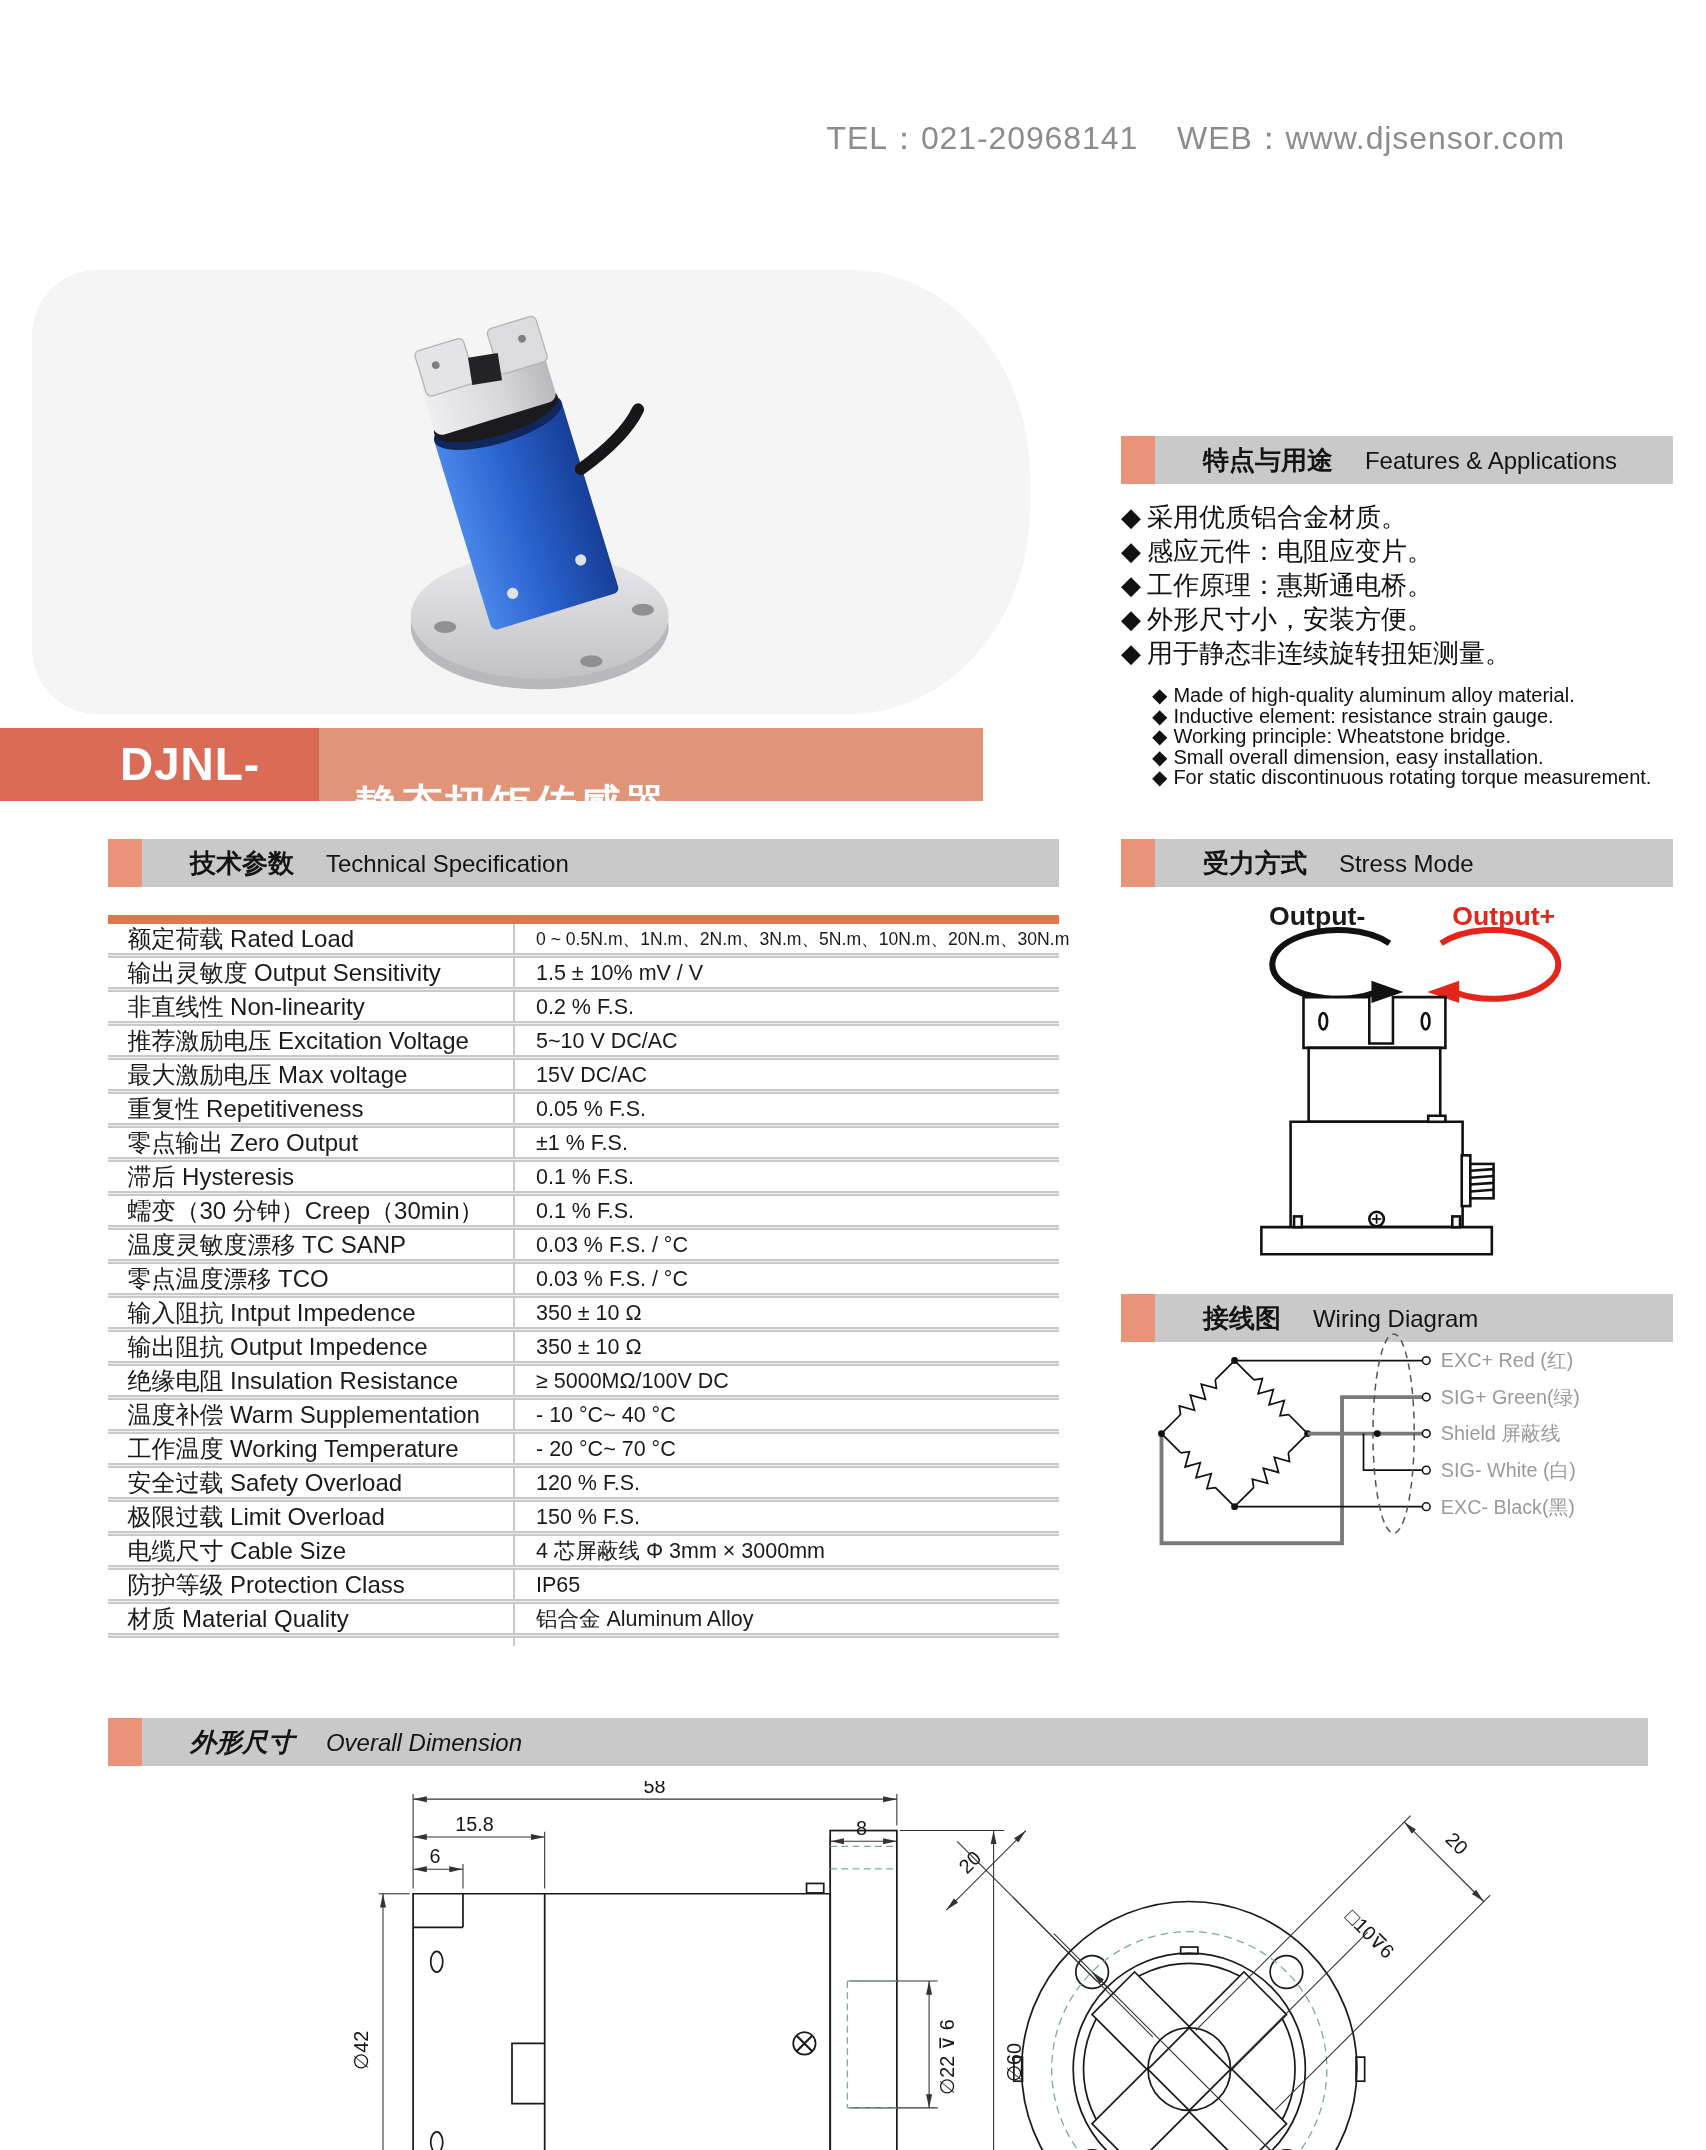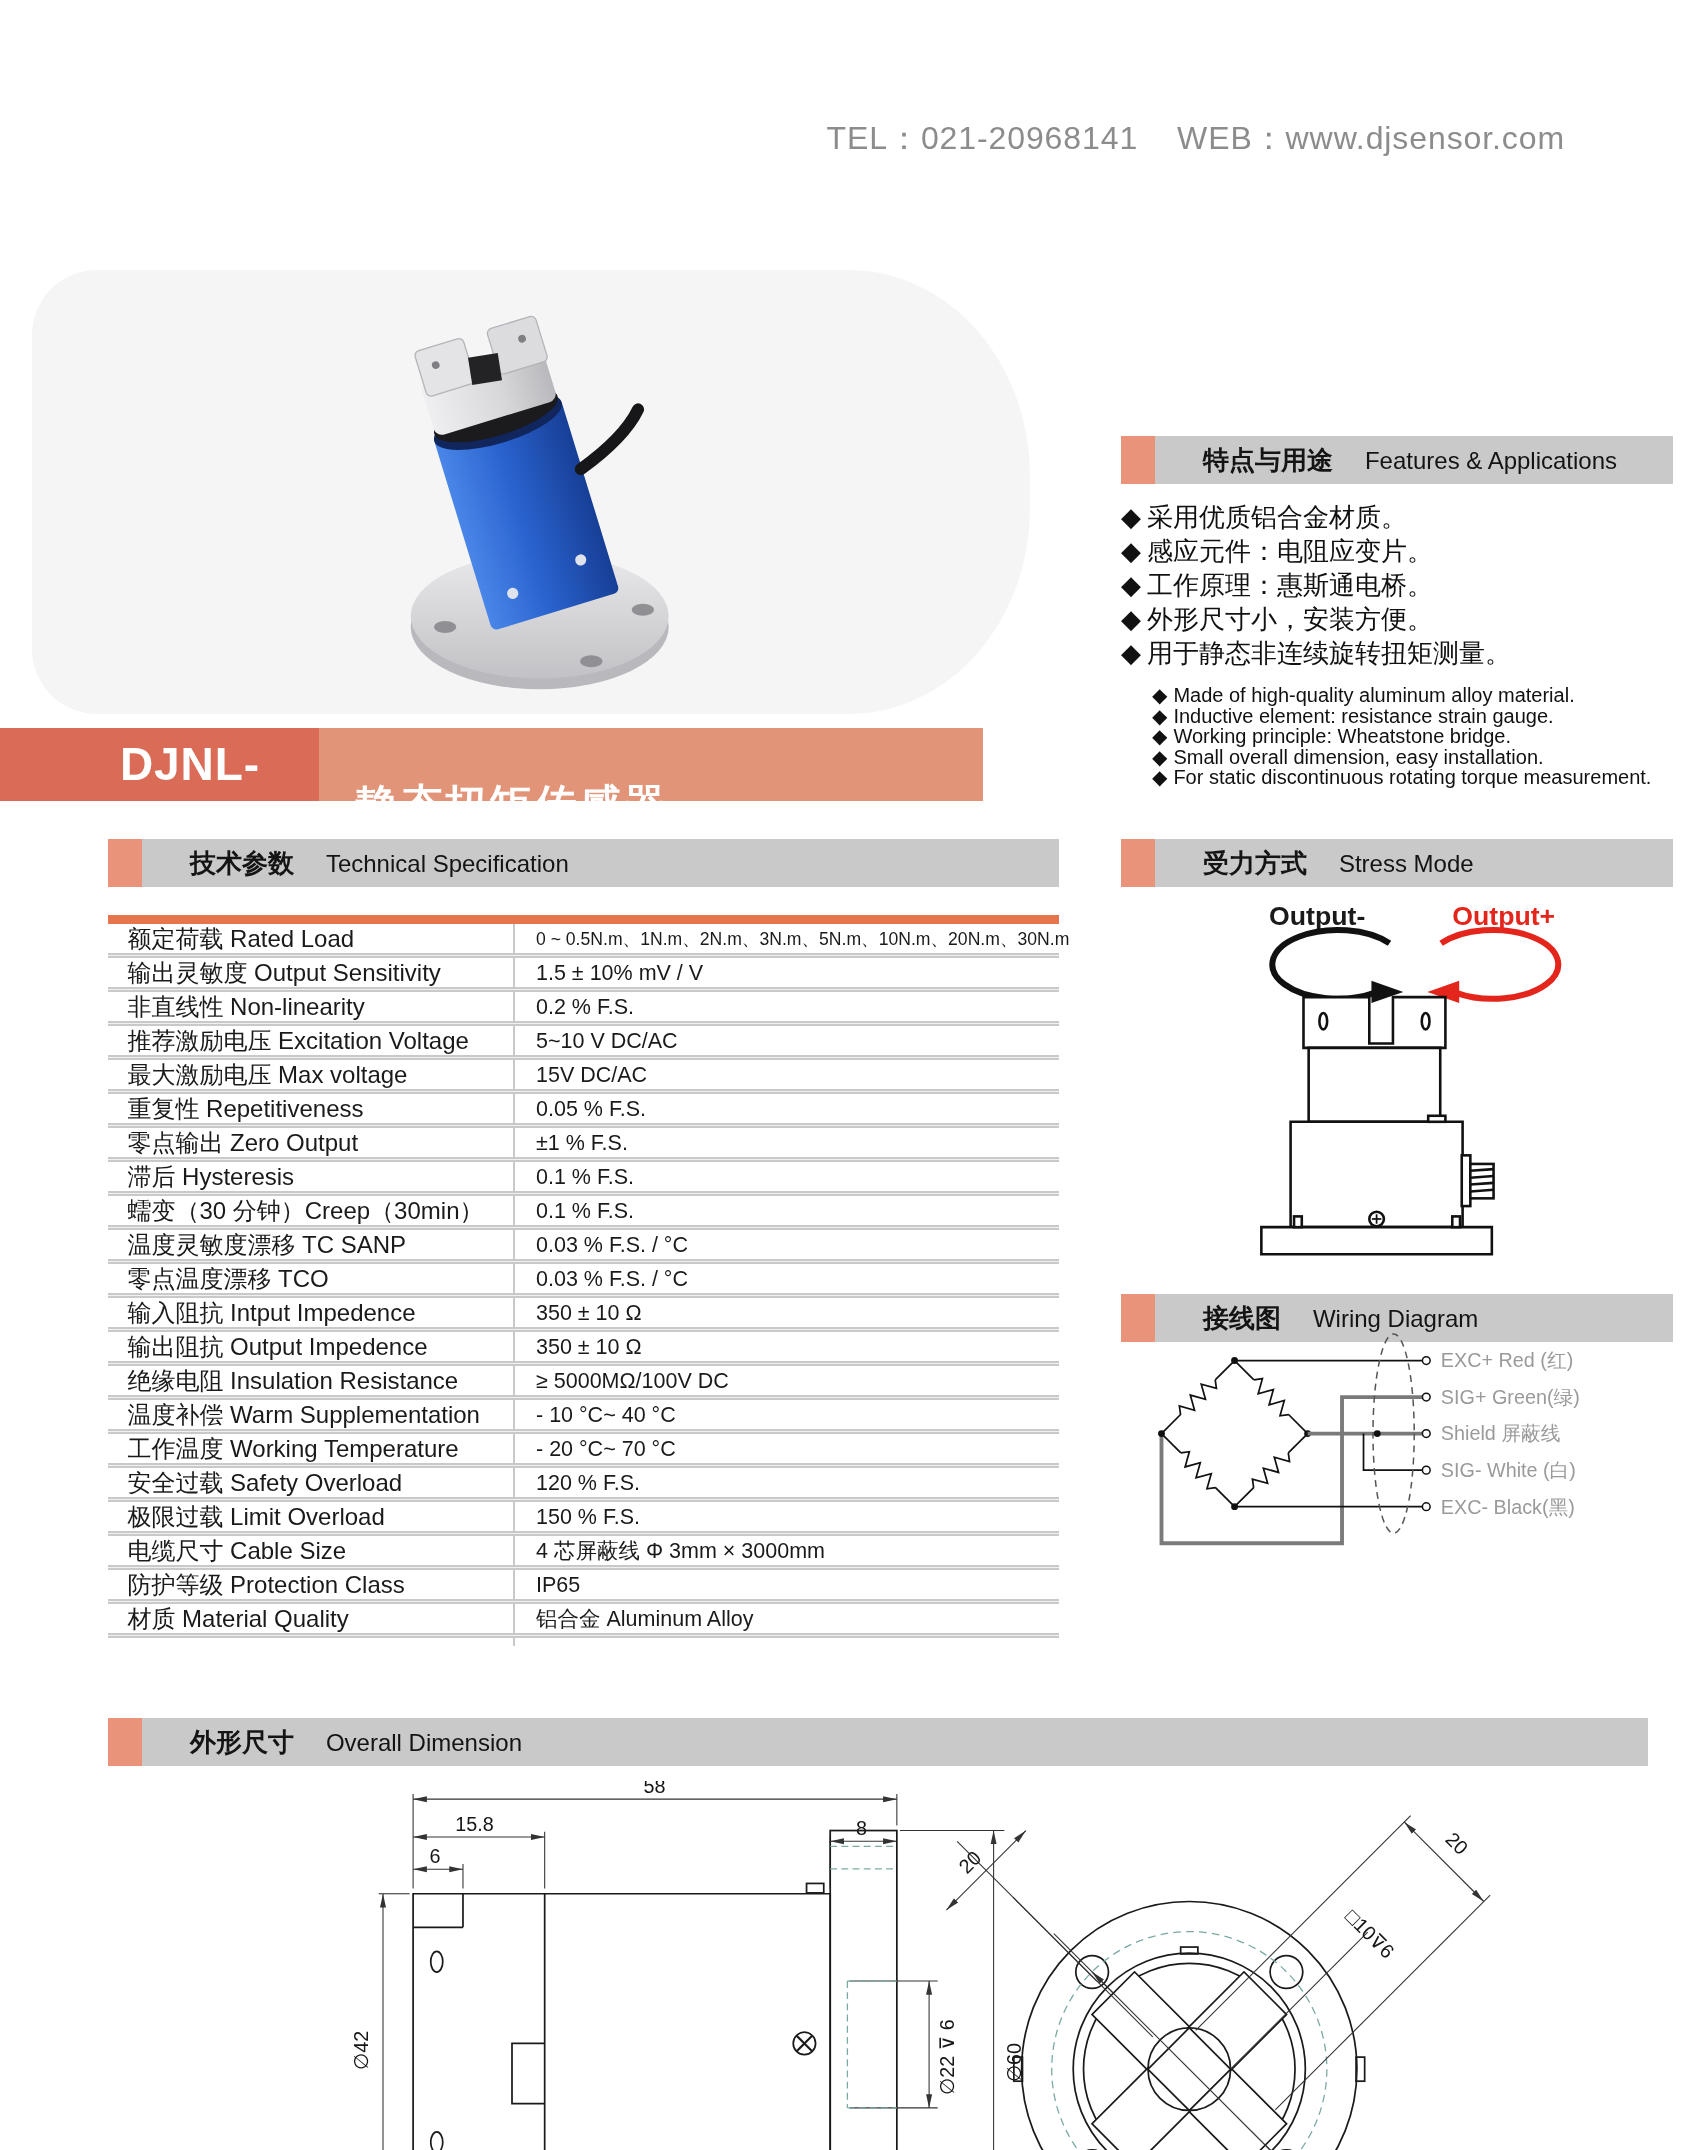--- a/index.html
+++ b/index.html
@@ -332,21 +332,21 @@
 
   <g font-size="46" fill="#9a9a9a">
     <text x="700" y="96">EXC+ Red (红)</text>
     <text x="700" y="181">SIG+ Green(绿)</text>
     <text x="700" y="266">Shield 屏蔽线</text>
     <text x="700" y="351">SIG- White (白)</text>
     <text x="700" y="436">EXC- Black(黑)</text>
   </g>
 </svg>
 
-<div class="sec-head" style="left:108px;top:1718px;width:1540px;">
+<div class="sec-head" style="left:108px;top:1718px;width:1540px;font-style:italic;">
   <div class="tab"></div>
   <div class="bar">
     <span class="cn">外形尺寸</span>
     <span class="en">Overall Dimension</span>
   
   </div>
 </div>
 
 <svg class="abs" style="left:340px;top:1781px;" width="688" height="542" viewBox="0 0 1600 1260">
   <defs>

